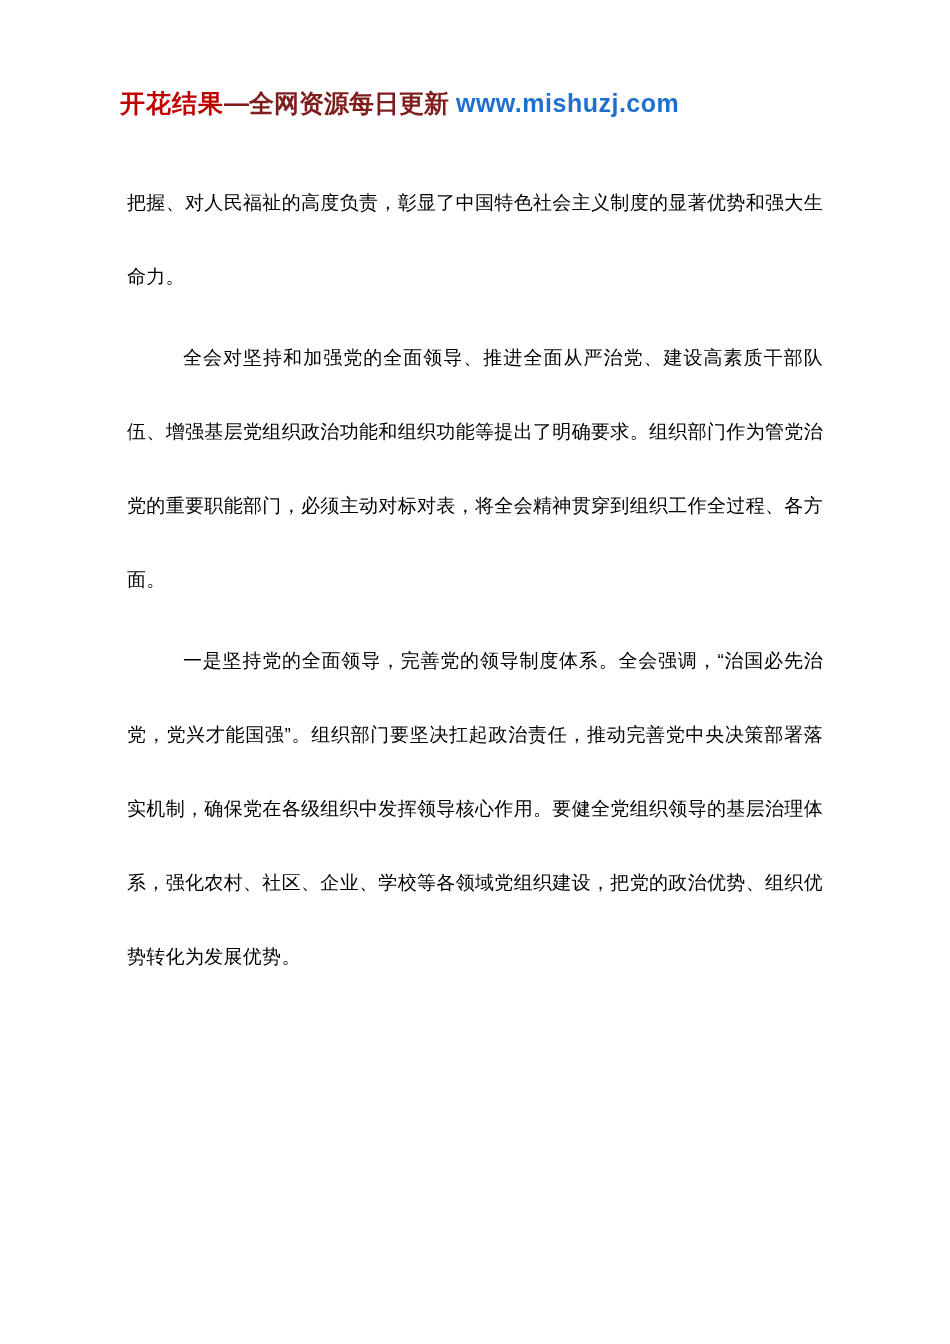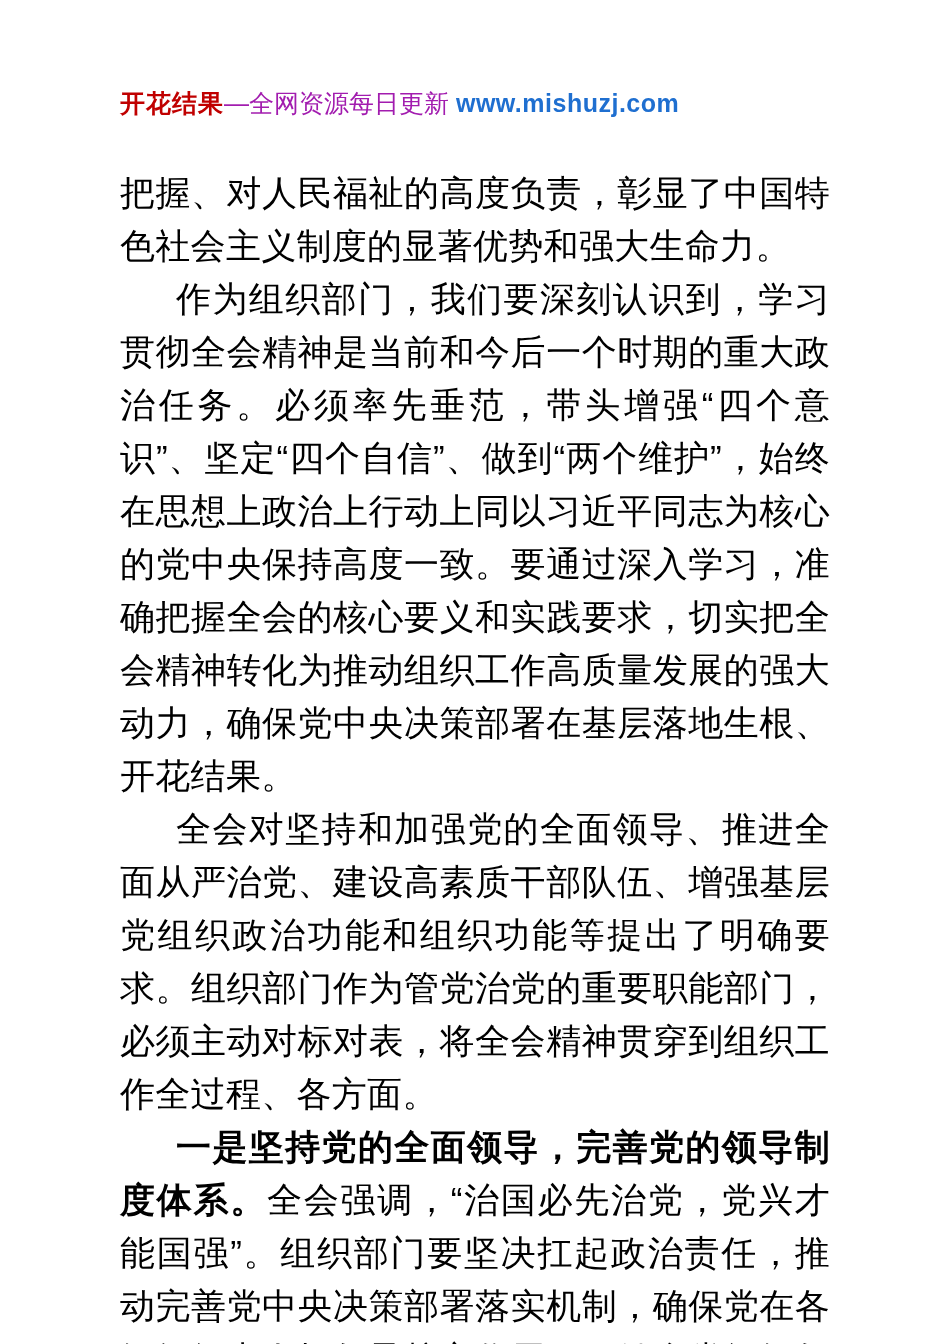--- a/index.html
+++ b/index.html
@@ -27,56 +27,55 @@
     line-height: 34px;
     white-space: nowrap;
     letter-spacing: 0px;
   }
   .header .brand {
     color: #c00000;
     font-weight: bold;
     letter-spacing: 1px;
   }
   .header .tagline {
-    color: #a21caf;
-    font-weight: normal;
+    color: #7f1d1d;
+    font-weight: bold;
   }
   .header .url {
     color: #1f6fd0;
     font-weight: bold;
     letter-spacing: 0.5px;
   }
   .body-text {
     margin-top: 46px;
   }
   .para {
-    font-size: 35px;
-    line-height: 53px;
+    font-size: 19px;
+    line-height: 74px;
     text-align: justify;
     text-justify: inter-ideograph;
     letter-spacing: 0.3px;
-    margin: 0;
+    margin: 7px;
   }
   .indent {
     text-indent: 56px;
   }
   .bold {
-    font-weight: bold;
+    font-weight: normal;
   }
 </style>
 </head>
 <body>
 
 <div class="page">
 
   <div class="header">
     <span class="brand">开花结果</span><span class="tagline">—全网资源每日更新</span> <span class="url">www.mishuzj.com</span>
   </div>
 
   <div class="body-text">
     <p class="para">把握、对人民福祉的高度负责，彰显了中国特色社会主义制度的显著优势和强大生命力。</p>
-    <p class="para indent">作为组织部门，我们要深刻认识到，学习贯彻全会精神是当前和今后一个时期的重大政治任务。必须率先垂范，带头增强“四个意识”、坚定“四个自信”、做到“两个维护”，始终在思想上政治上行动上同以习近平同志为核心的党中央保持高度一致。要通过深入学习，准确把握全会的核心要义和实践要求，切实把全会精神转化为推动组织工作高质量发展的强大动力，确保党中央决策部署在基层落地生根、开花结果。</p>
     <p class="para indent">全会对坚持和加强党的全面领导、推进全面从严治党、建设高素质干部队伍、增强基层党组织政治功能和组织功能等提出了明确要求。组织部门作为管党治党的重要职能部门，必须主动对标对表，将全会精神贯穿到组织工作全过程、各方面。</p>
     <p class="para indent"><span class="bold">一是坚持党的全面领导，完善党的领导制度体系。</span><span>全会强调，“治国必先治党，党兴才能国强”。组织部门要坚决扛起政治责任，推动完善党中央决策部署落实机制，确保党在各级组织中发挥领导核心作用。要健全党组织领导的基层治理体系，强化农村、社区、企业、学校等各领域党组织建设，把党的政治优势、组织优势转化为发展优势。</span></p>
 
   </div>
 
 </div>
 
 </body></html>

